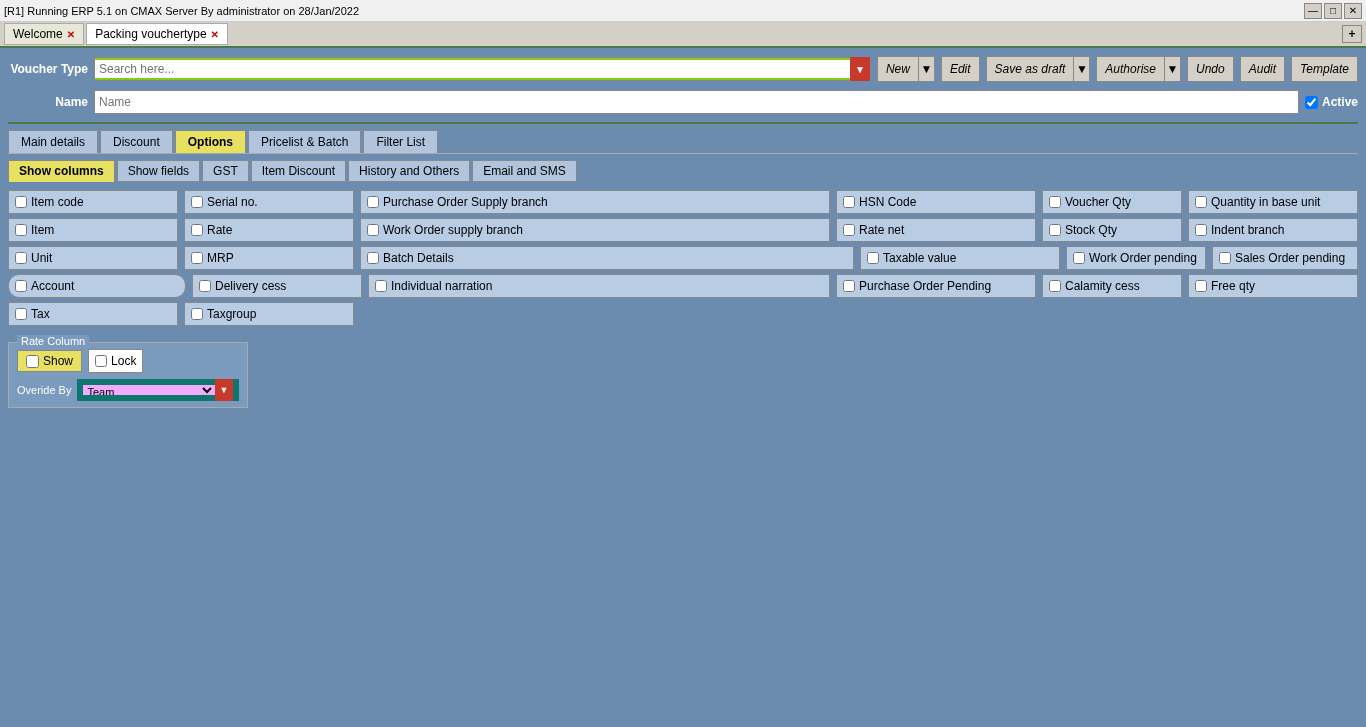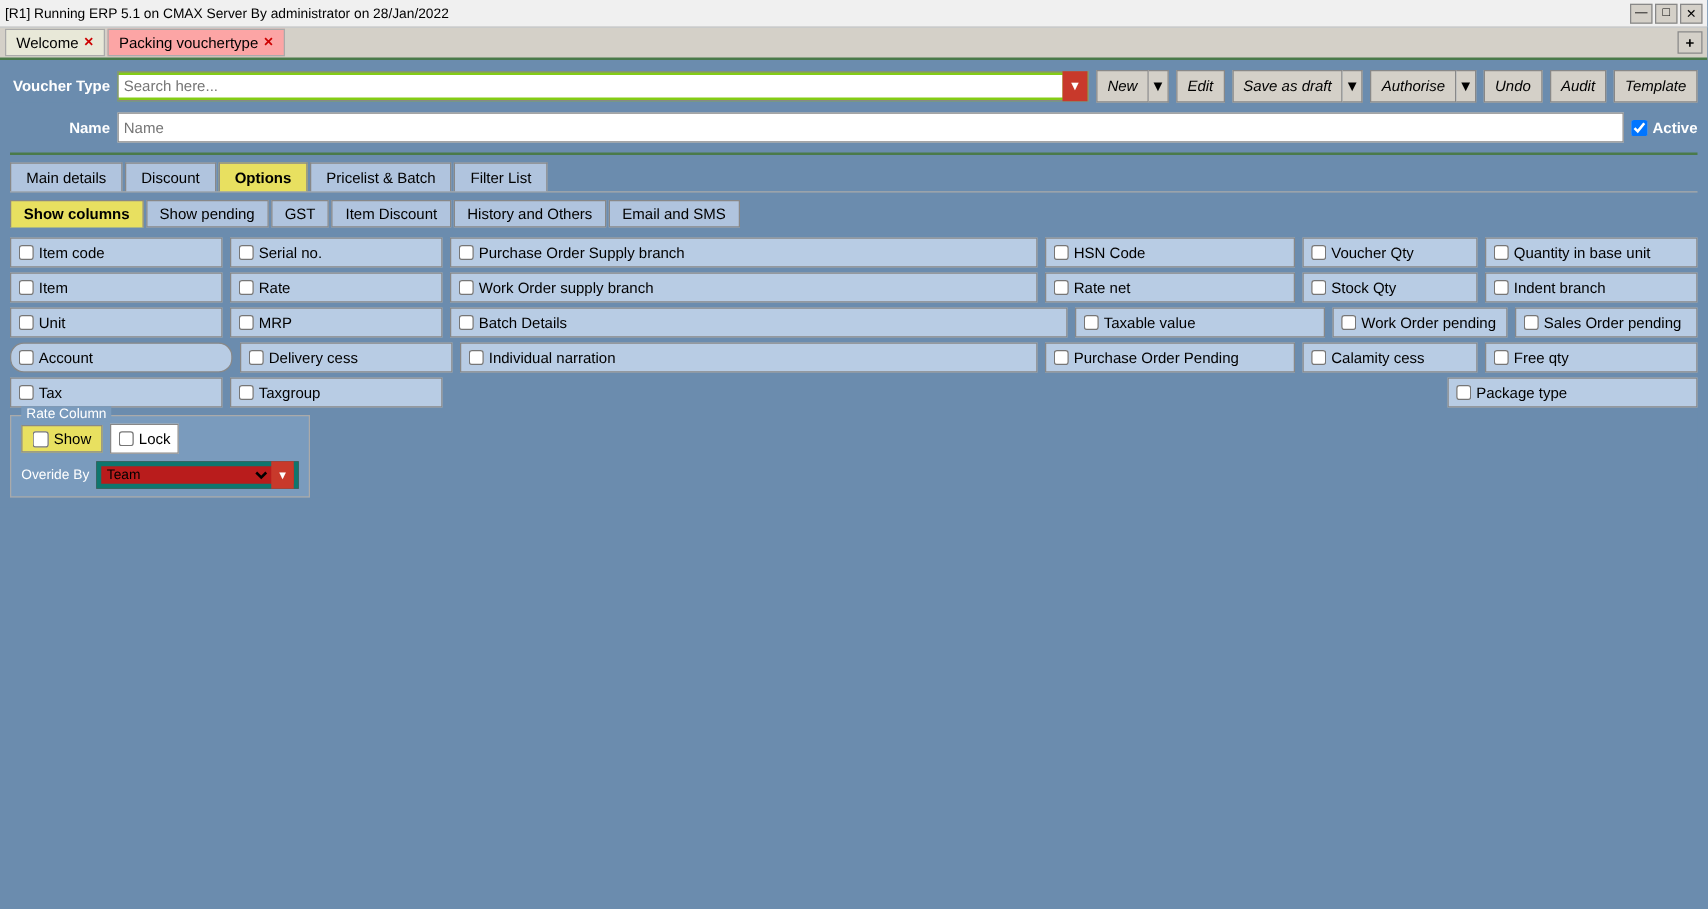--- a/index.html
+++ b/index.html
@@ -33,21 +33,21 @@
       background: #e8e8d8;
       border: 1px solid #aaa;
       padding: 2px 8px;
       height: 22px;
       display: flex;
       align-items: center;
       gap: 4px;
       cursor: pointer;
       font-size: 11px;
     }
-    .tab.active { background: #fca5a5; }
+    .tab.active { background: #ffffff; }
     .tab-close { color: #c00; font-size: 10px; cursor: pointer; font-weight: bold; }
     .tab-add { margin-left: auto; border: 1px solid #888; background: #d4d0c8; width: 20px; height: 18px; display: flex; align-items: center; justify-content: center; cursor: pointer; font-weight: bold; }
 
     
     .main-content {
       background: #6b8cae;
       padding: 8px;
     }
 
     
@@ -180,21 +180,21 @@
       padding: 2px 6px;
       height: 24px;
       white-space: nowrap;
     }
     .checkbox-item input[type=checkbox] { margin: 0; cursor: pointer; width: 12px; height: 12px; }
 
     
     .rate-column-box {
       border: 1px solid #aaa;
       padding: 6px 8px;
-      margin-top: 6px;
+      margin-top: 16px;
       width: 240px;
       background: #7a9bbd;
       position: relative;
     }
     .rate-column-legend {
       position: absolute;
       top: -8px;
       left: 8px;
       background: #7a9bbd;
       padding: 0 4px;
@@ -219,22 +219,22 @@
     }
     .override-row {
       display: flex;
       align-items: center;
       gap: 6px;
     }
     .override-label { color: #fff; font-size: 11px; white-space: nowrap; }
     .override-select {
       display: flex;
       align-items: center;
-      background: #b91c1c;
-      border: 4px solid #0f766e;
+      background: #f0abfc;
+      border: 6px solid #0f766e;
       height: 22px;
       flex: 1;
     }
     .override-select select {
       border: none;
       outline: none;
       flex: 1;
       font-size: 11px;
       height: 100%;
       background: transparent;
@@ -318,21 +318,21 @@
   <div class="nav-tabs">
     <div class="nav-tab">Main details</div>
     <div class="nav-tab">Discount</div>
     <div class="nav-tab active">Options</div>
     <div class="nav-tab">Pricelist &amp; Batch</div>
     <div class="nav-tab">Filter List</div>
   </div>
 
   <div class="sub-tabs">
     <div class="sub-tab active">Show columns</div>
-    <div class="sub-tab">Show pending</div>
+    <div class="sub-tab">Show fields</div>
     <div class="sub-tab">GST</div>
     <div class="sub-tab">Item Discount</div>
     <div class="sub-tab">History and Others</div>
     <div class="sub-tab">Email and SMS</div>
   </div>
 
   <div class="columns-panel">
 
     <div style="display:flex; gap:6px; margin-bottom:4px; align-items:center;">
       <div class="checkbox-item" style="width:170px;">
@@ -445,24 +445,20 @@
     <div style="display:flex; gap:6px; margin-bottom:4px; align-items:center;">
       <div class="checkbox-item" style="width:170px;">
         <input type="checkbox" style="">
         <span>Tax</span>
       </div>
       <div class="checkbox-item" style="width:170px;">
         <input type="checkbox" style="">
         <span>Taxgroup</span>
       </div>
       <div style="flex:1;"></div>
-      <div class="checkbox-item" style="width:200px;">
-        <input type="checkbox" style="">
-        <span>Package type</span>
-      </div>
     </div>
 
     <div class="rate-column-box">
       <span class="rate-column-legend">Rate Column</span>
       <div class="rate-col-row">
         <div class="show-btn">
           <input type="checkbox" style="">
           <span>Show</span>
         </div>
         <div class="checkbox-item" style="background:#fff; border:1px solid #888;">

